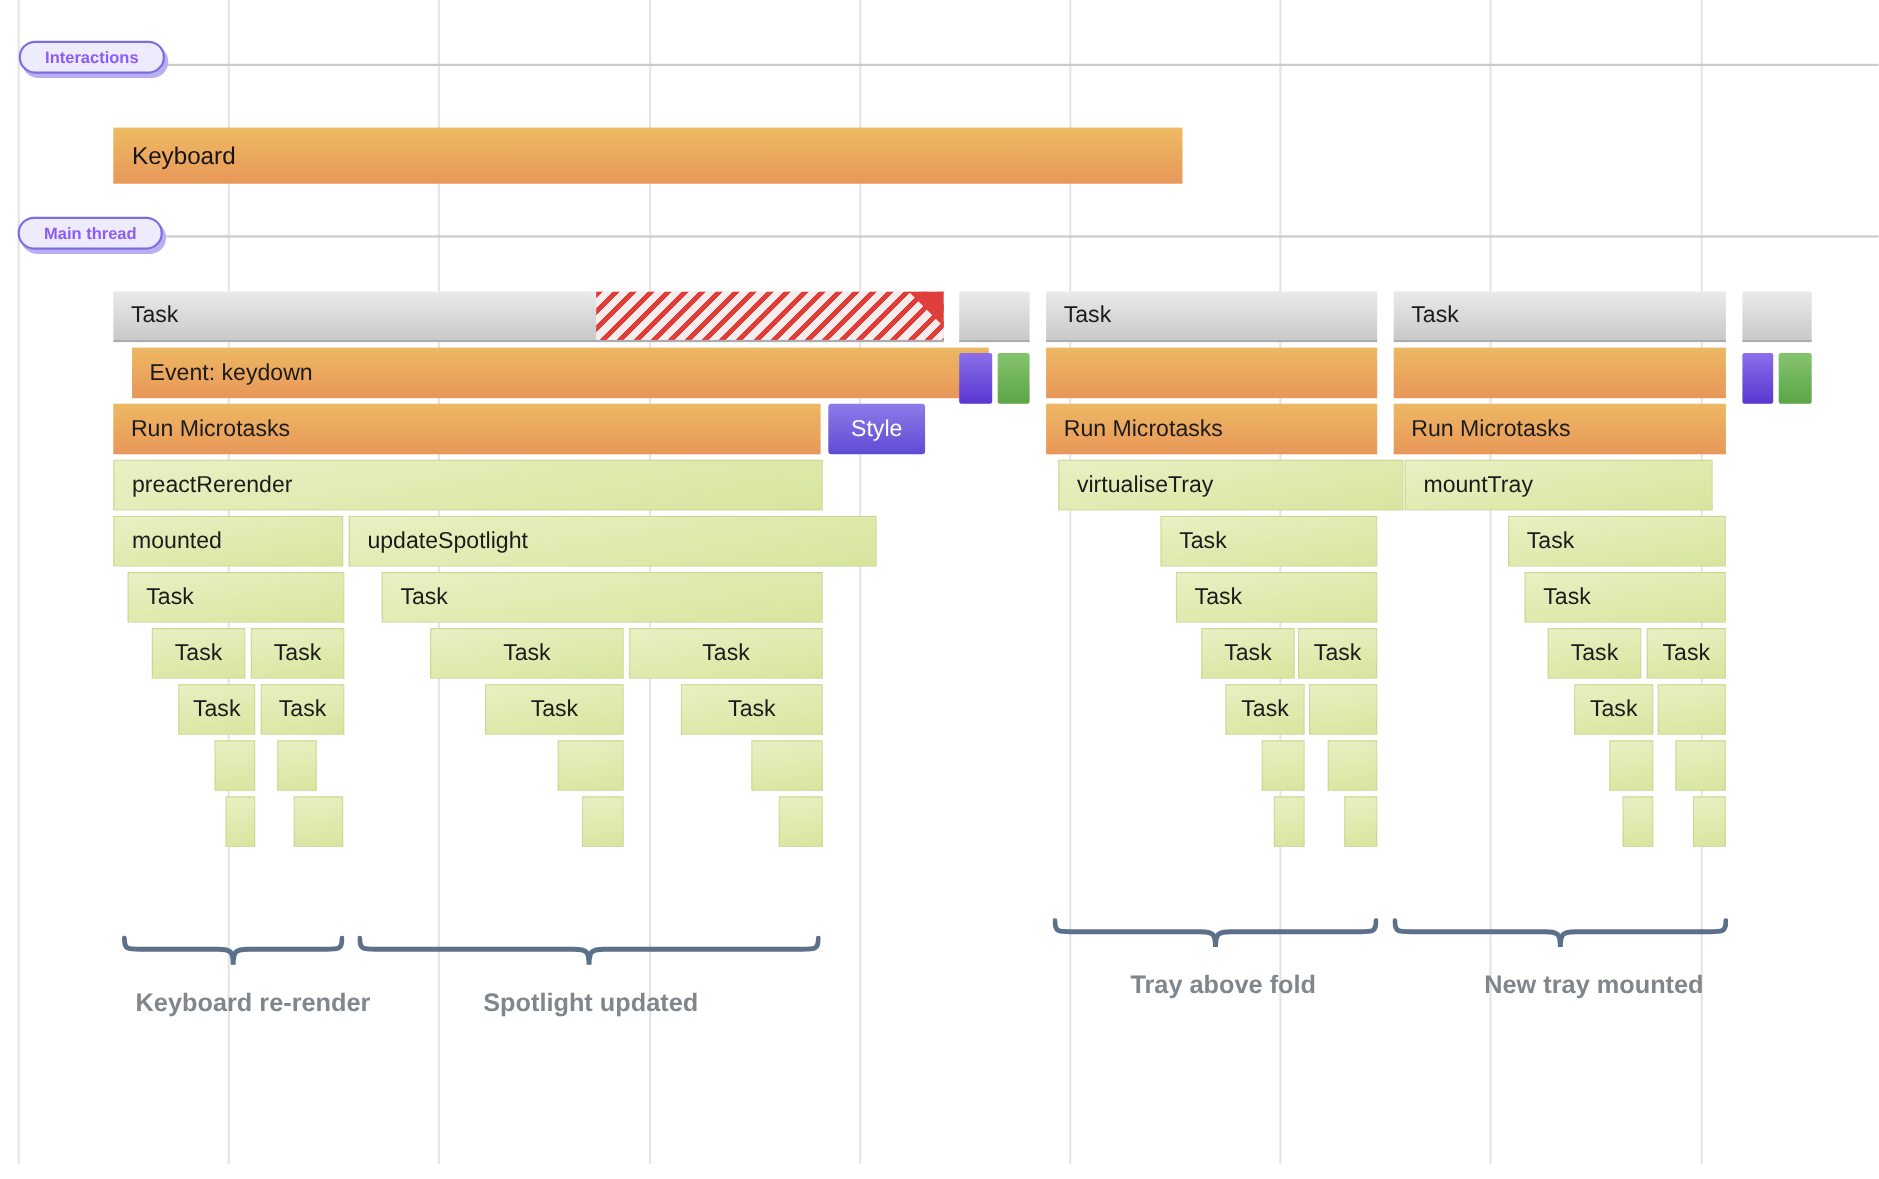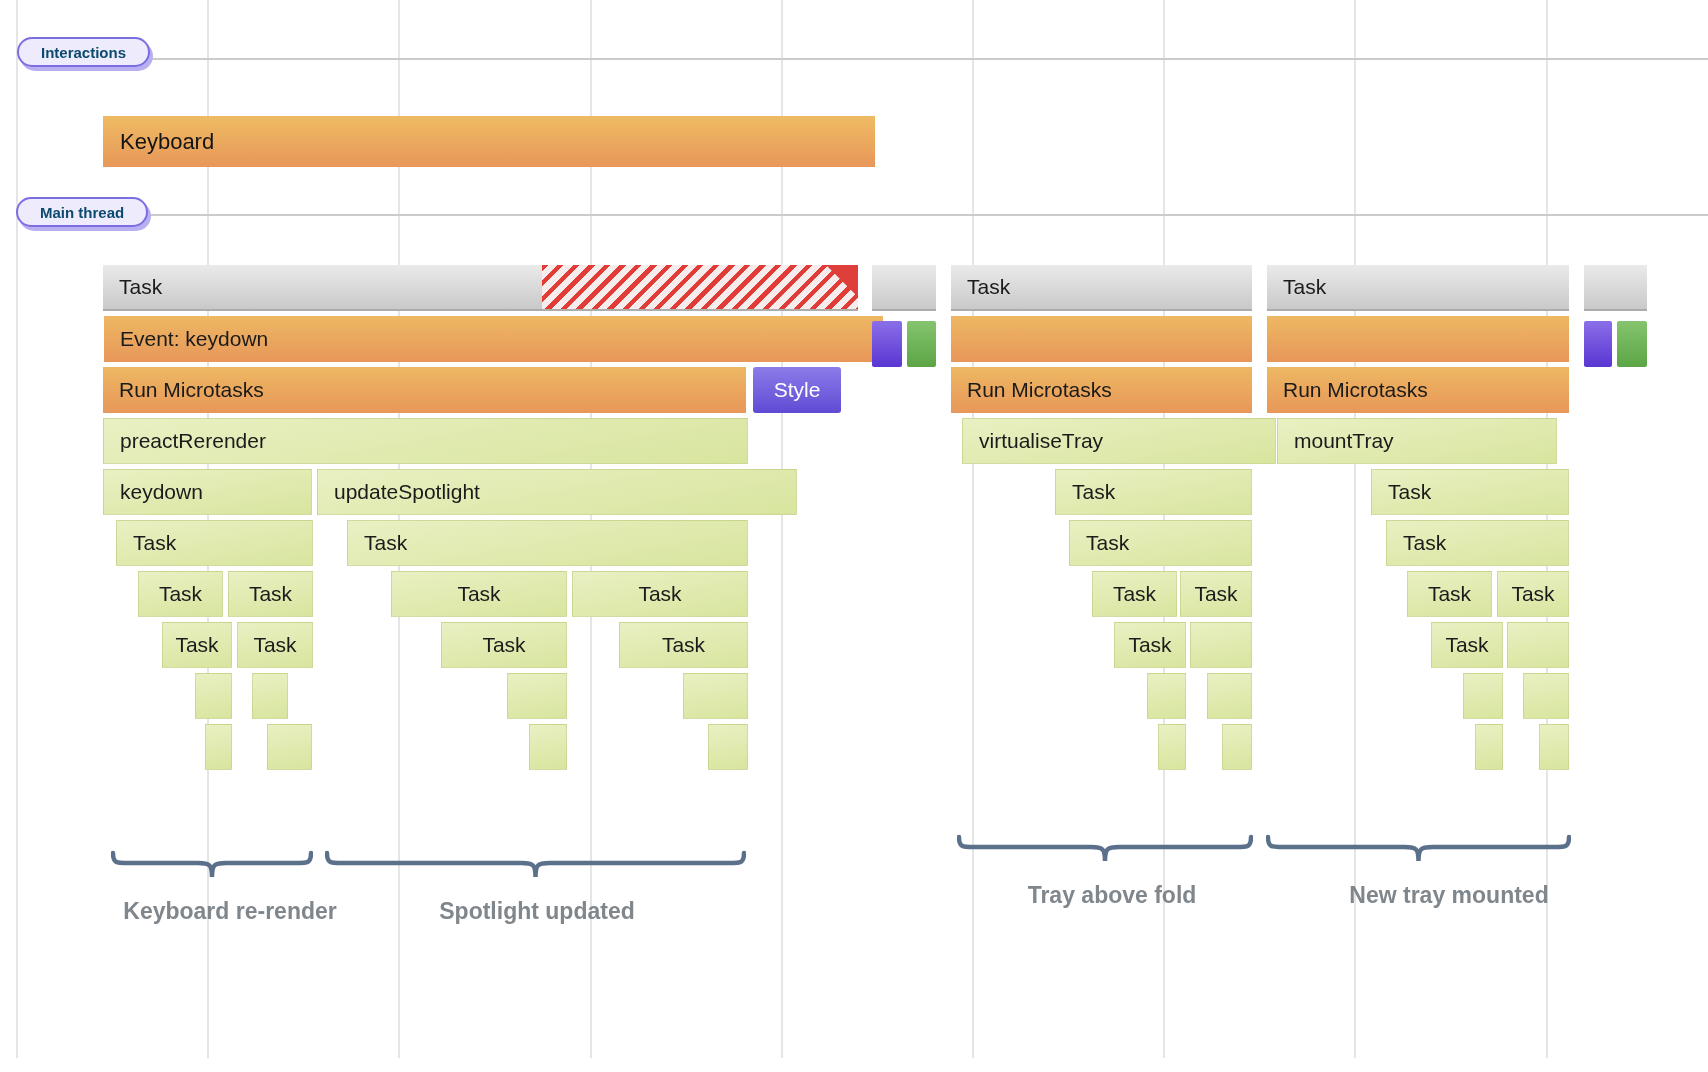--- a/index.html
+++ b/index.html
@@ -2,21 +2,21 @@
 <html><head>
 <meta charset="utf-8">
 <style>
   html,body{margin:0;padding:0;background:#fff;}
   #canvas{position:relative;width:1708px;height:1072px;background:#fff;overflow:hidden;
           font-family:"Liberation Sans","DejaVu Sans",sans-serif;}
   .gridline{position:absolute;top:0;width:2px;height:1058px;background:#e5e5e5;}
   .track-sep{position:absolute;height:2px;background:#cbcbcb;}
   .pill{position:absolute;display:inline-flex;align-items:center;justify-content:center;
         height:30px;padding:0 22px;border:2px solid #7b6ee2;border-radius:17px;
-        background:#edebfc;color:#0c4a6e;font-size:15px;font-weight:bold;
+        background:#edebfc;color:#8b5cf6;font-size:15px;font-weight:bold;
         box-shadow:3px 4px 0 0 #b9b0f1;box-sizing:border-box;white-space:nowrap;z-index:5;}
   .kbd-bar{position:absolute;display:flex;align-items:center;box-sizing:border-box;
         background:linear-gradient(#eebb63,#e89759);color:#141414;font-size:22px;padding-left:17px;}
   .bar{position:absolute;display:flex;align-items:center;box-sizing:border-box;
        font-size:21px;color:#1b1b1b;white-space:nowrap;overflow:hidden;}
   .bar .lbl{padding-left:16px;}
   .bar.center{justify-content:center;}
   .bar.center .lbl{padding-left:0;}
   .t-task{background:linear-gradient(#eaeaea,#c9c9c9);border-bottom:2px solid #acacac;}
   .t-event{background:linear-gradient(#edb863,#e89759);}
@@ -48,44 +48,44 @@
       <div class="gridline" style="left: 1354.4px;"></div>
       <div class="gridline" style="left: 1545.6px;"></div>
     </div>
 
   <div class="track-sep" style="left:145px;top:58px;right:0;"></div>
   <div class="track-sep" style="left:143px;top:214px;right:0;"></div>
 
   <div class="pill" style="left:17px;top:37px;">Interactions</div>
   <div class="pill" style="left:16px;top:197px;">Main thread</div>
 
-  <div class="kbd-bar" style="left:103px;top:116px;width:772px;height:51px;">
+  <div class="kbd-bar" style="left:103px;top:116px;width:972px;height:51px;">
     <span>Keyboard</span>
   </div>
 
   <div id="flame-layer">
       <div class="bar t-task" style="left: 103px; top: 265px; width: 755px; height: 46px;">
         <span class="lbl">Task</span>
         <div class="hatch" style="left: 439px;"></div>
         <div class="tri"></div>
       </div>
-      <div class="bar t-event" style="left: 104px; top: 316px; width: 779px; height: 46px;">
+      <div class="bar t-event" style="left: 120px; top: 316px; width: 779px; height: 46px;">
         <span class="lbl">Event: keydown</span>
       </div>
       <div class="bar t-event" style="left: 103px; top: 367px; width: 643px; height: 46px;">
         <span class="lbl">Run Microtasks</span>
       </div>
       <div class="bar t-style" style="left: 753px; top: 367px; width: 88px; height: 46px;">
         <span class="lbl">Style</span>
       </div>
       <div class="bar t-green" style="left: 103px; top: 418px; width: 645px; height: 46px;">
         <span class="lbl">preactRerender</span>
       </div>
       <div class="bar t-green" style="left: 103px; top: 469px; width: 209px; height: 46px;">
-        <span class="lbl">keydown</span>
+        <span class="lbl">mounted</span>
       </div>
       <div class="bar t-green" style="left: 317px; top: 469px; width: 480px; height: 46px;">
         <span class="lbl">updateSpotlight</span>
       </div>
       <div class="bar t-green" style="left: 116px; top: 520px; width: 197px; height: 46px;">
         <span class="lbl">Task</span>
       </div>
       <div class="bar t-green" style="left: 347px; top: 520px; width: 401px; height: 46px;">
         <span class="lbl">Task</span>
       </div>

